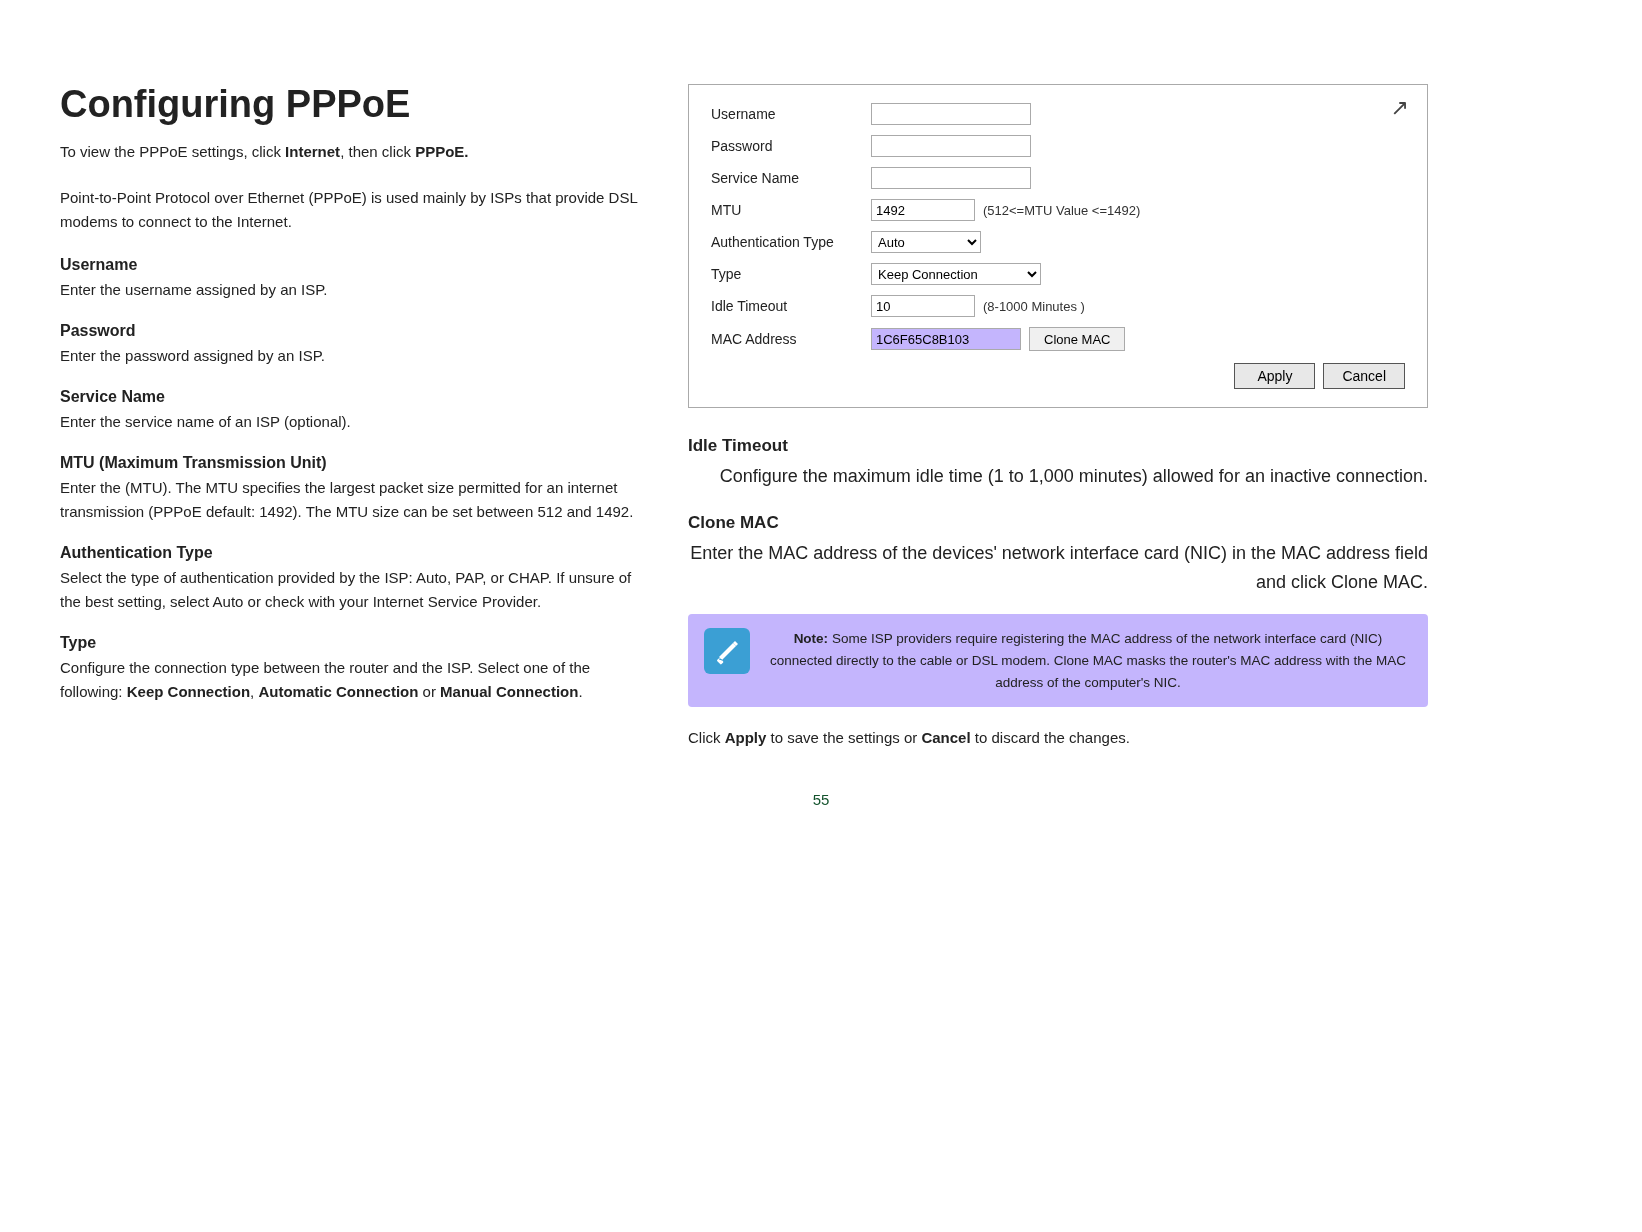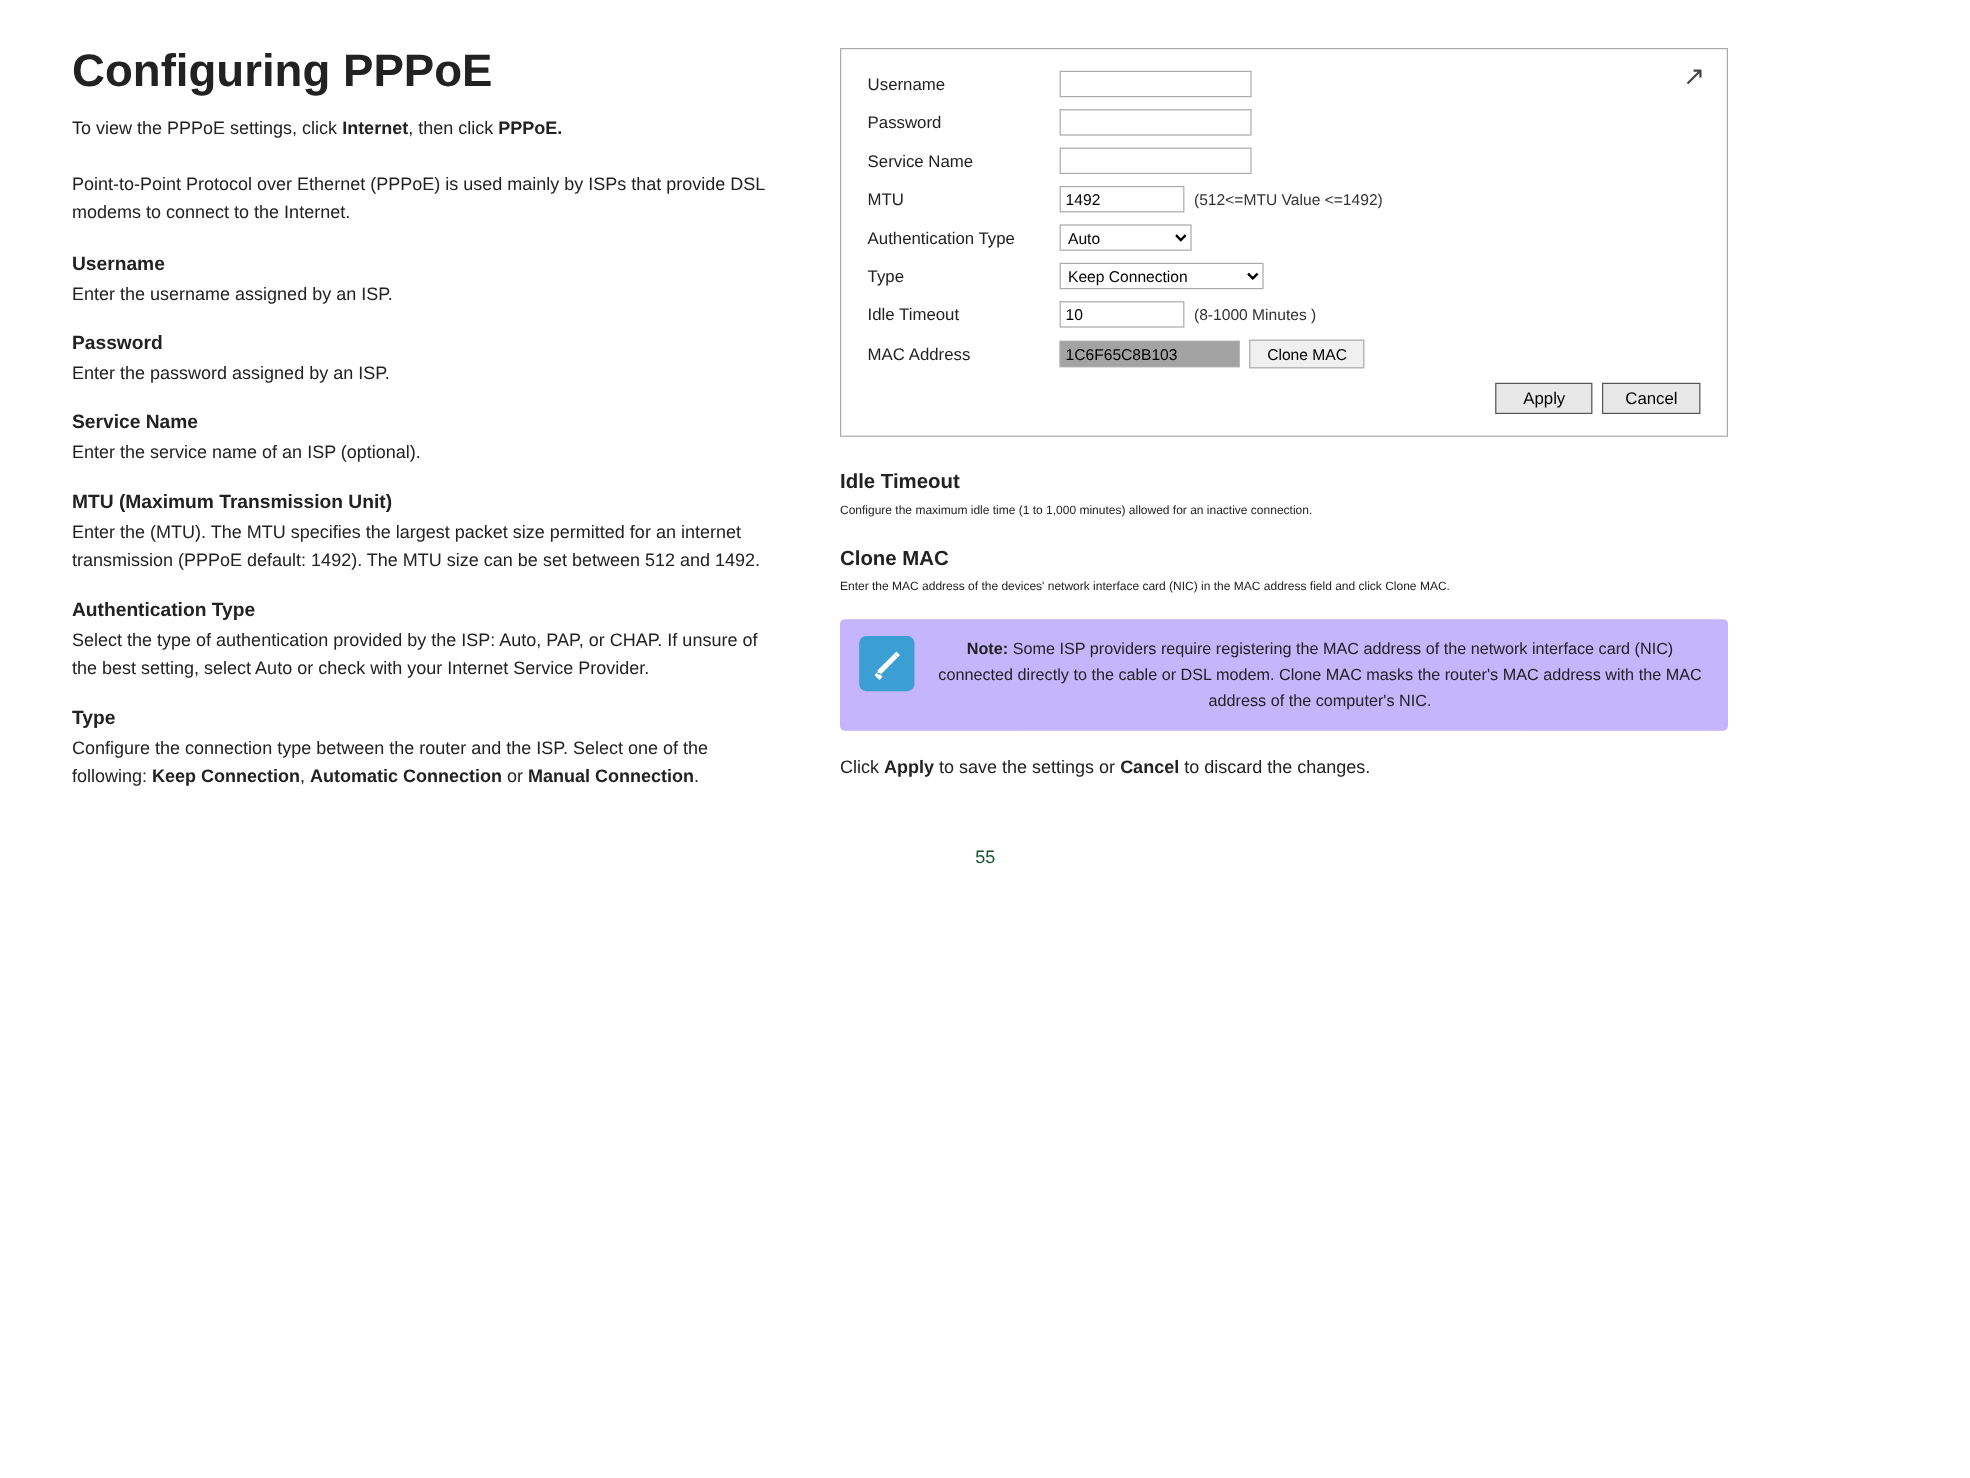--- a/index.html
+++ b/index.html
@@ -7,21 +7,22 @@
       font-family: Arial, sans-serif;
       font-size: 15px;
       color: #222;
       background: #fff;
       width: 1642px;
       min-height: 1232px;
       padding: 40px 60px;
     }
     .layout {
       display: flex;
-      gap: 60px;
+      gap: 48px;
+      margin-top: 44px;
     }
     .left-col {
       flex: 1;
       max-width: 580px;
     }
     .right-col {
       flex: 1;
       max-width: 740px;
     }
     h1 {
@@ -101,21 +102,21 @@
       font-size: 13px;
       background: #fff;
       padding: 0 2px;
     }
     .form-mac-input {
       width: 150px;
       height: 22px;
       border: 1px solid #aaa;
       font-size: 13px;
       padding: 1px 4px;
-      background: #a3a3a3;
+      background: #c4b5fd;
     }
     .clone-mac-btn {
       margin-left: 8px;
       padding: 1px 14px;
       border: 1px solid #aaa;
       background: #f0f0f0;
       font-size: 13px;
       cursor: pointer;
       height: 24px;
     }
@@ -151,23 +152,24 @@
     .right-content {
       margin-top: 4px;
     }
     .right-section-title {
       font-weight: bold;
       font-size: 17px;
       margin-top: 22px;
       margin-bottom: 6px;
     }
     .right-section-body {
-      font-size: 10px;
+      font-size: 18px;
       line-height: 1.6;
       margin-bottom: 8px;
+      text-align: right;
     }
     
     .note-box {
       display: flex;
       align-items: flex-start;
       background: #c4b5fd;
       border-radius: 4px;
       padding: 14px 16px;
       margin-top: 18px;
       margin-bottom: 18px;

